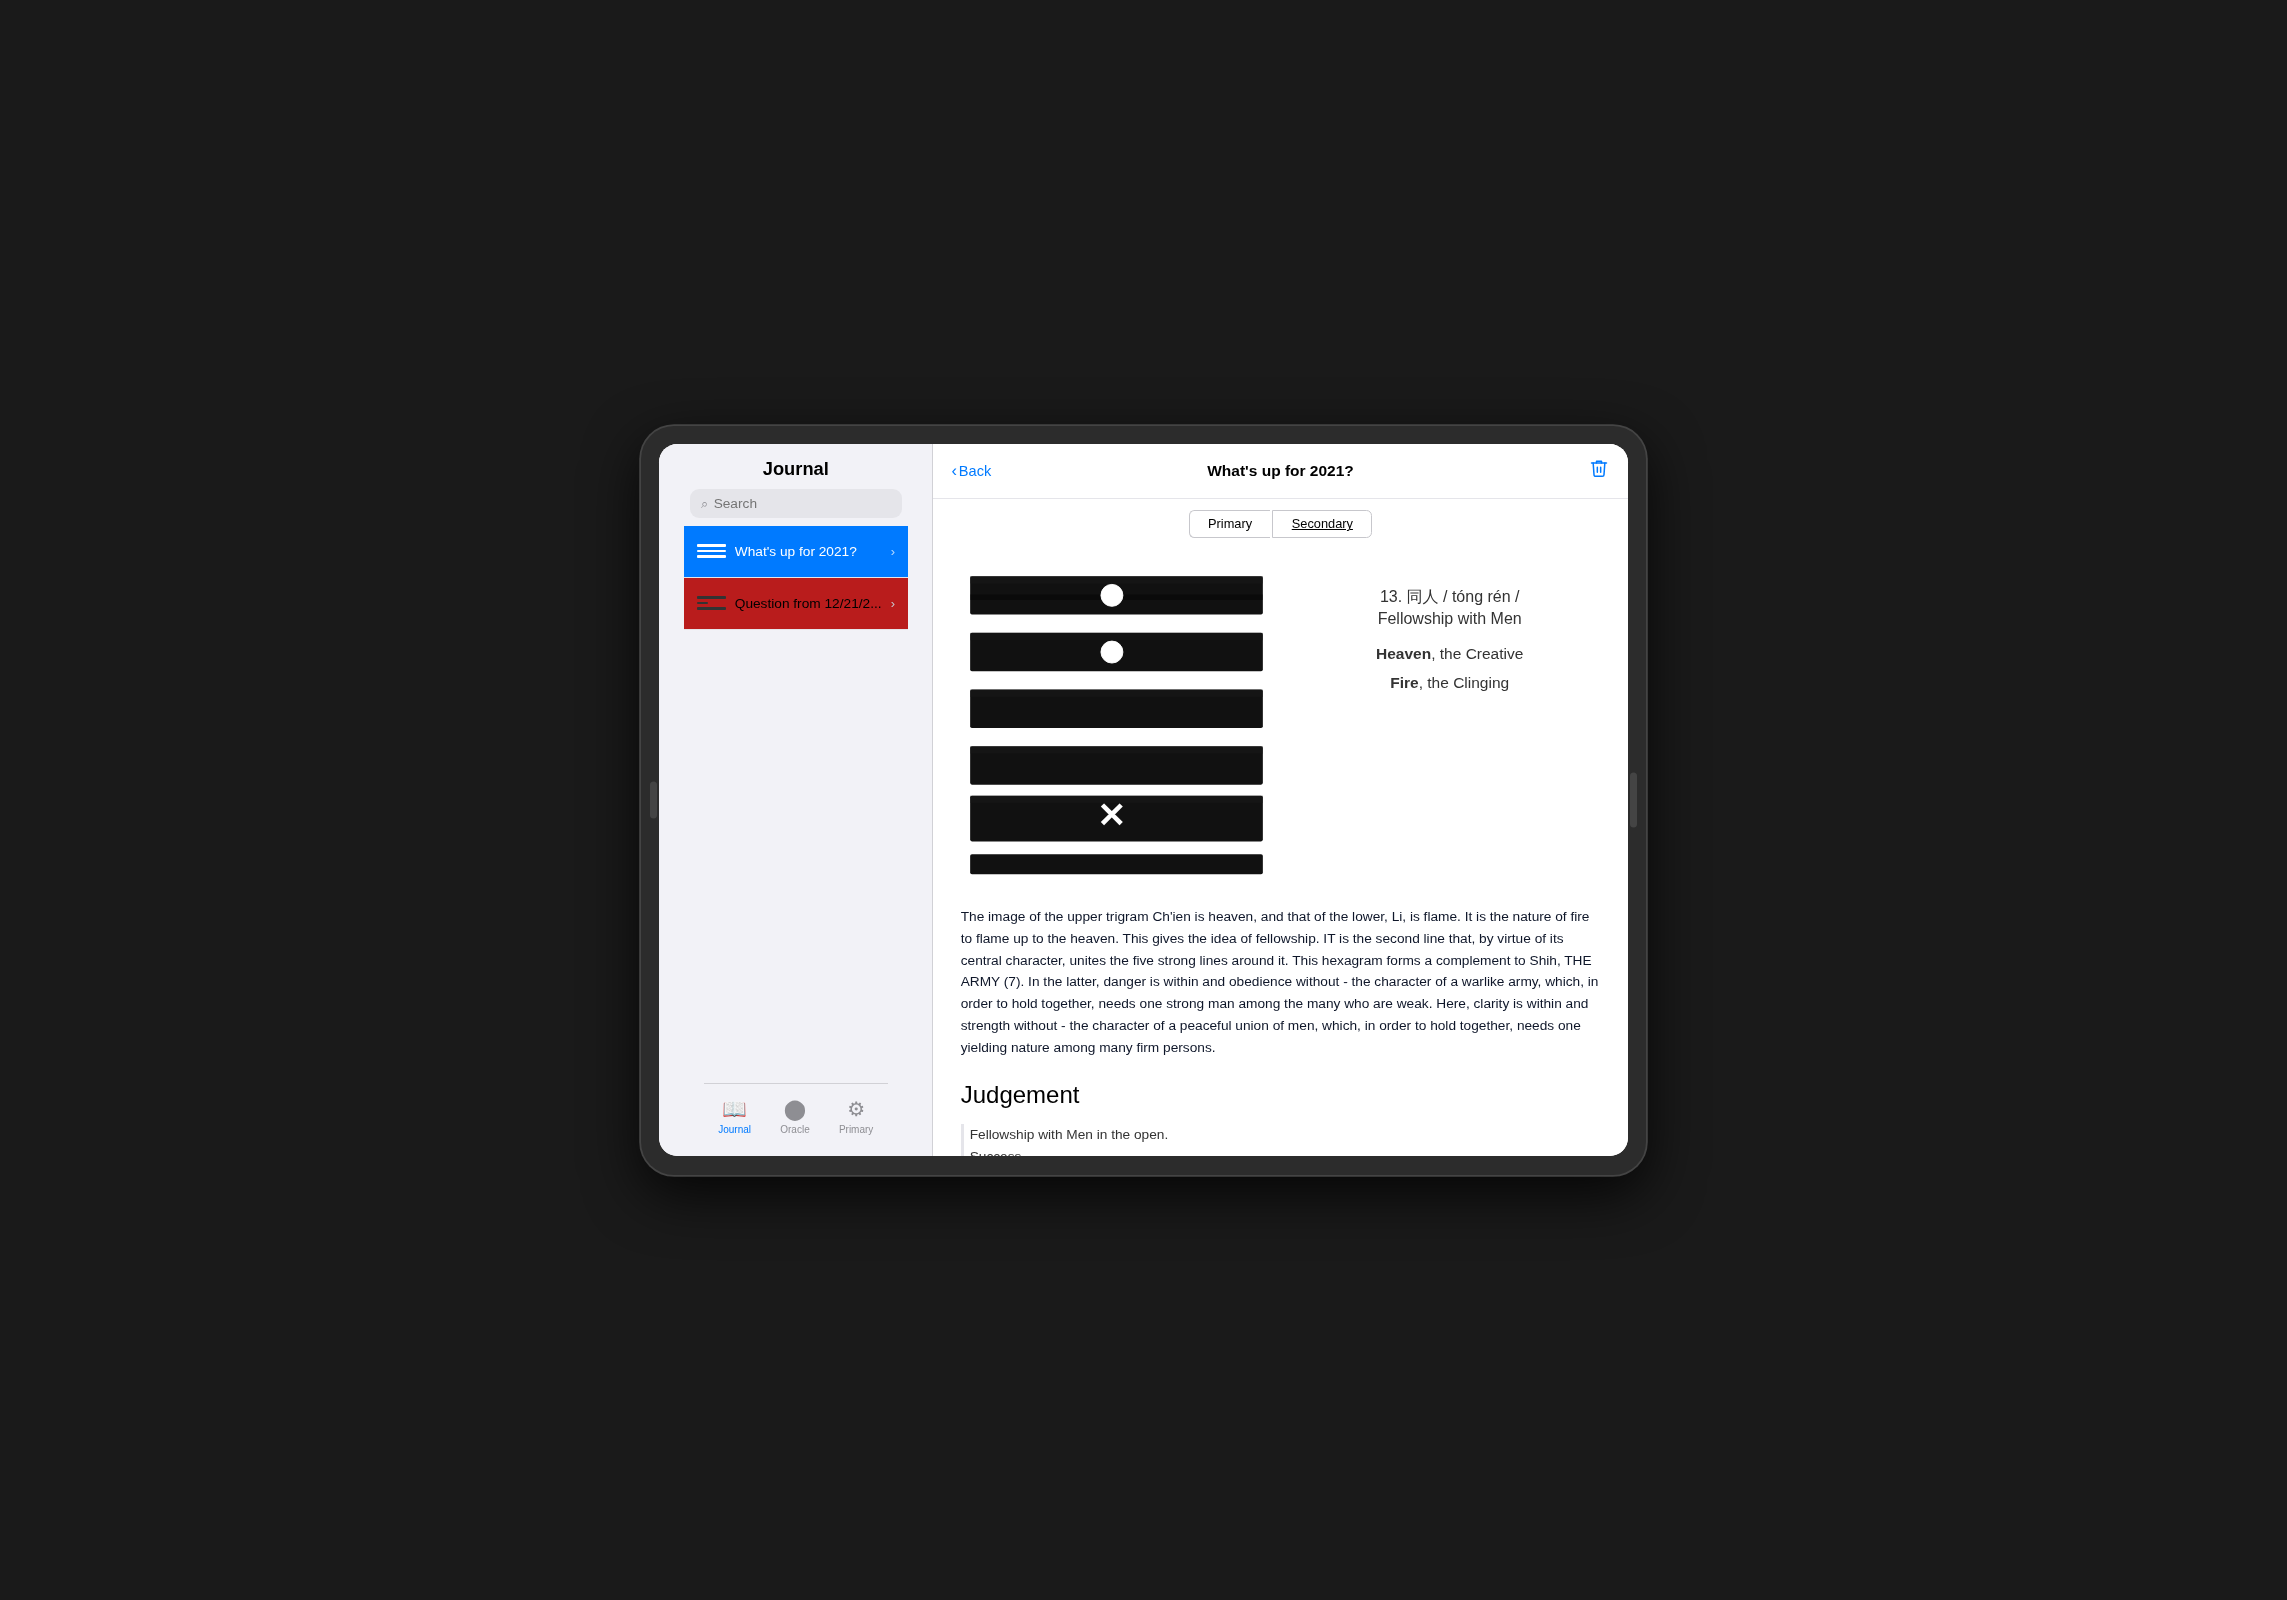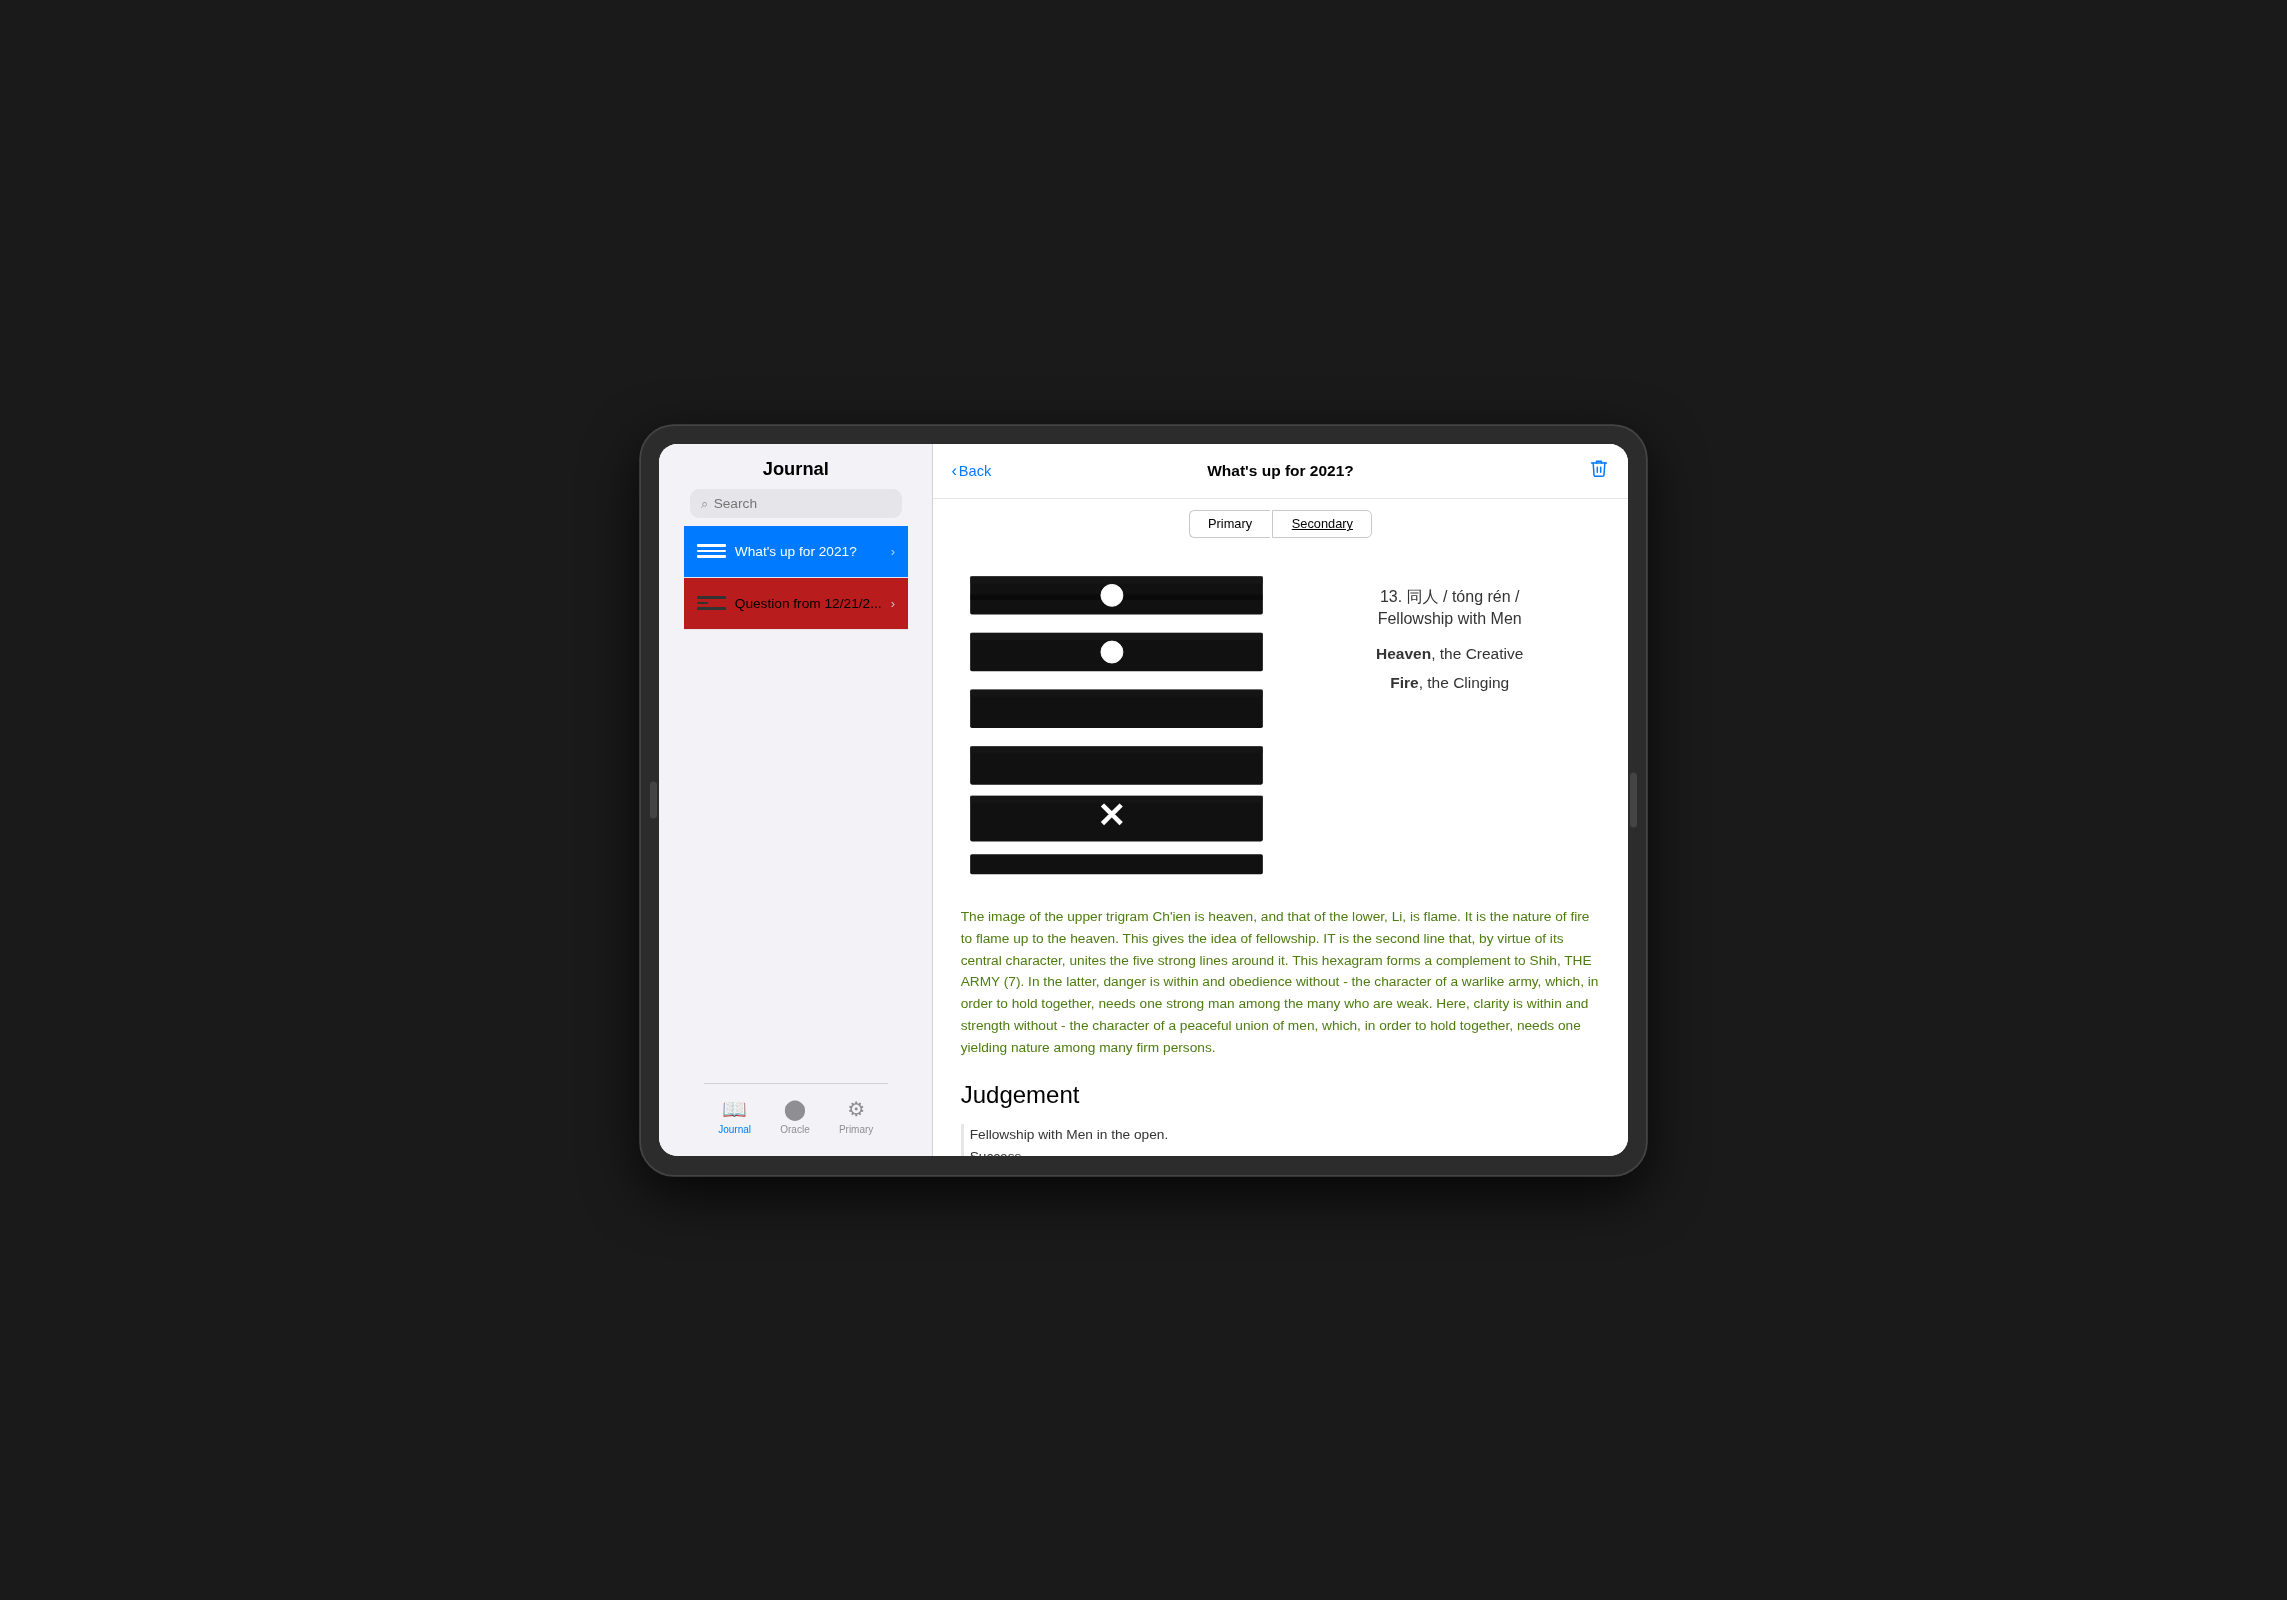--- a/index.html
+++ b/index.html
@@ -336,21 +336,21 @@
       margin-bottom: 11px;
     }
 
     .trigram-line strong {
       font-weight: 700;
     }
 
     .body-text {
       font-size: 13.7px;
       line-height: 1.6;
-      color: #4d7c0f;
+      color: #0f172a;
       margin-bottom: 22px;
     }
 
     .judgement-title {
       font-size: 24px;
       font-weight: 400;
       color: #000;
       margin-bottom: 14.6px;
     }
 

